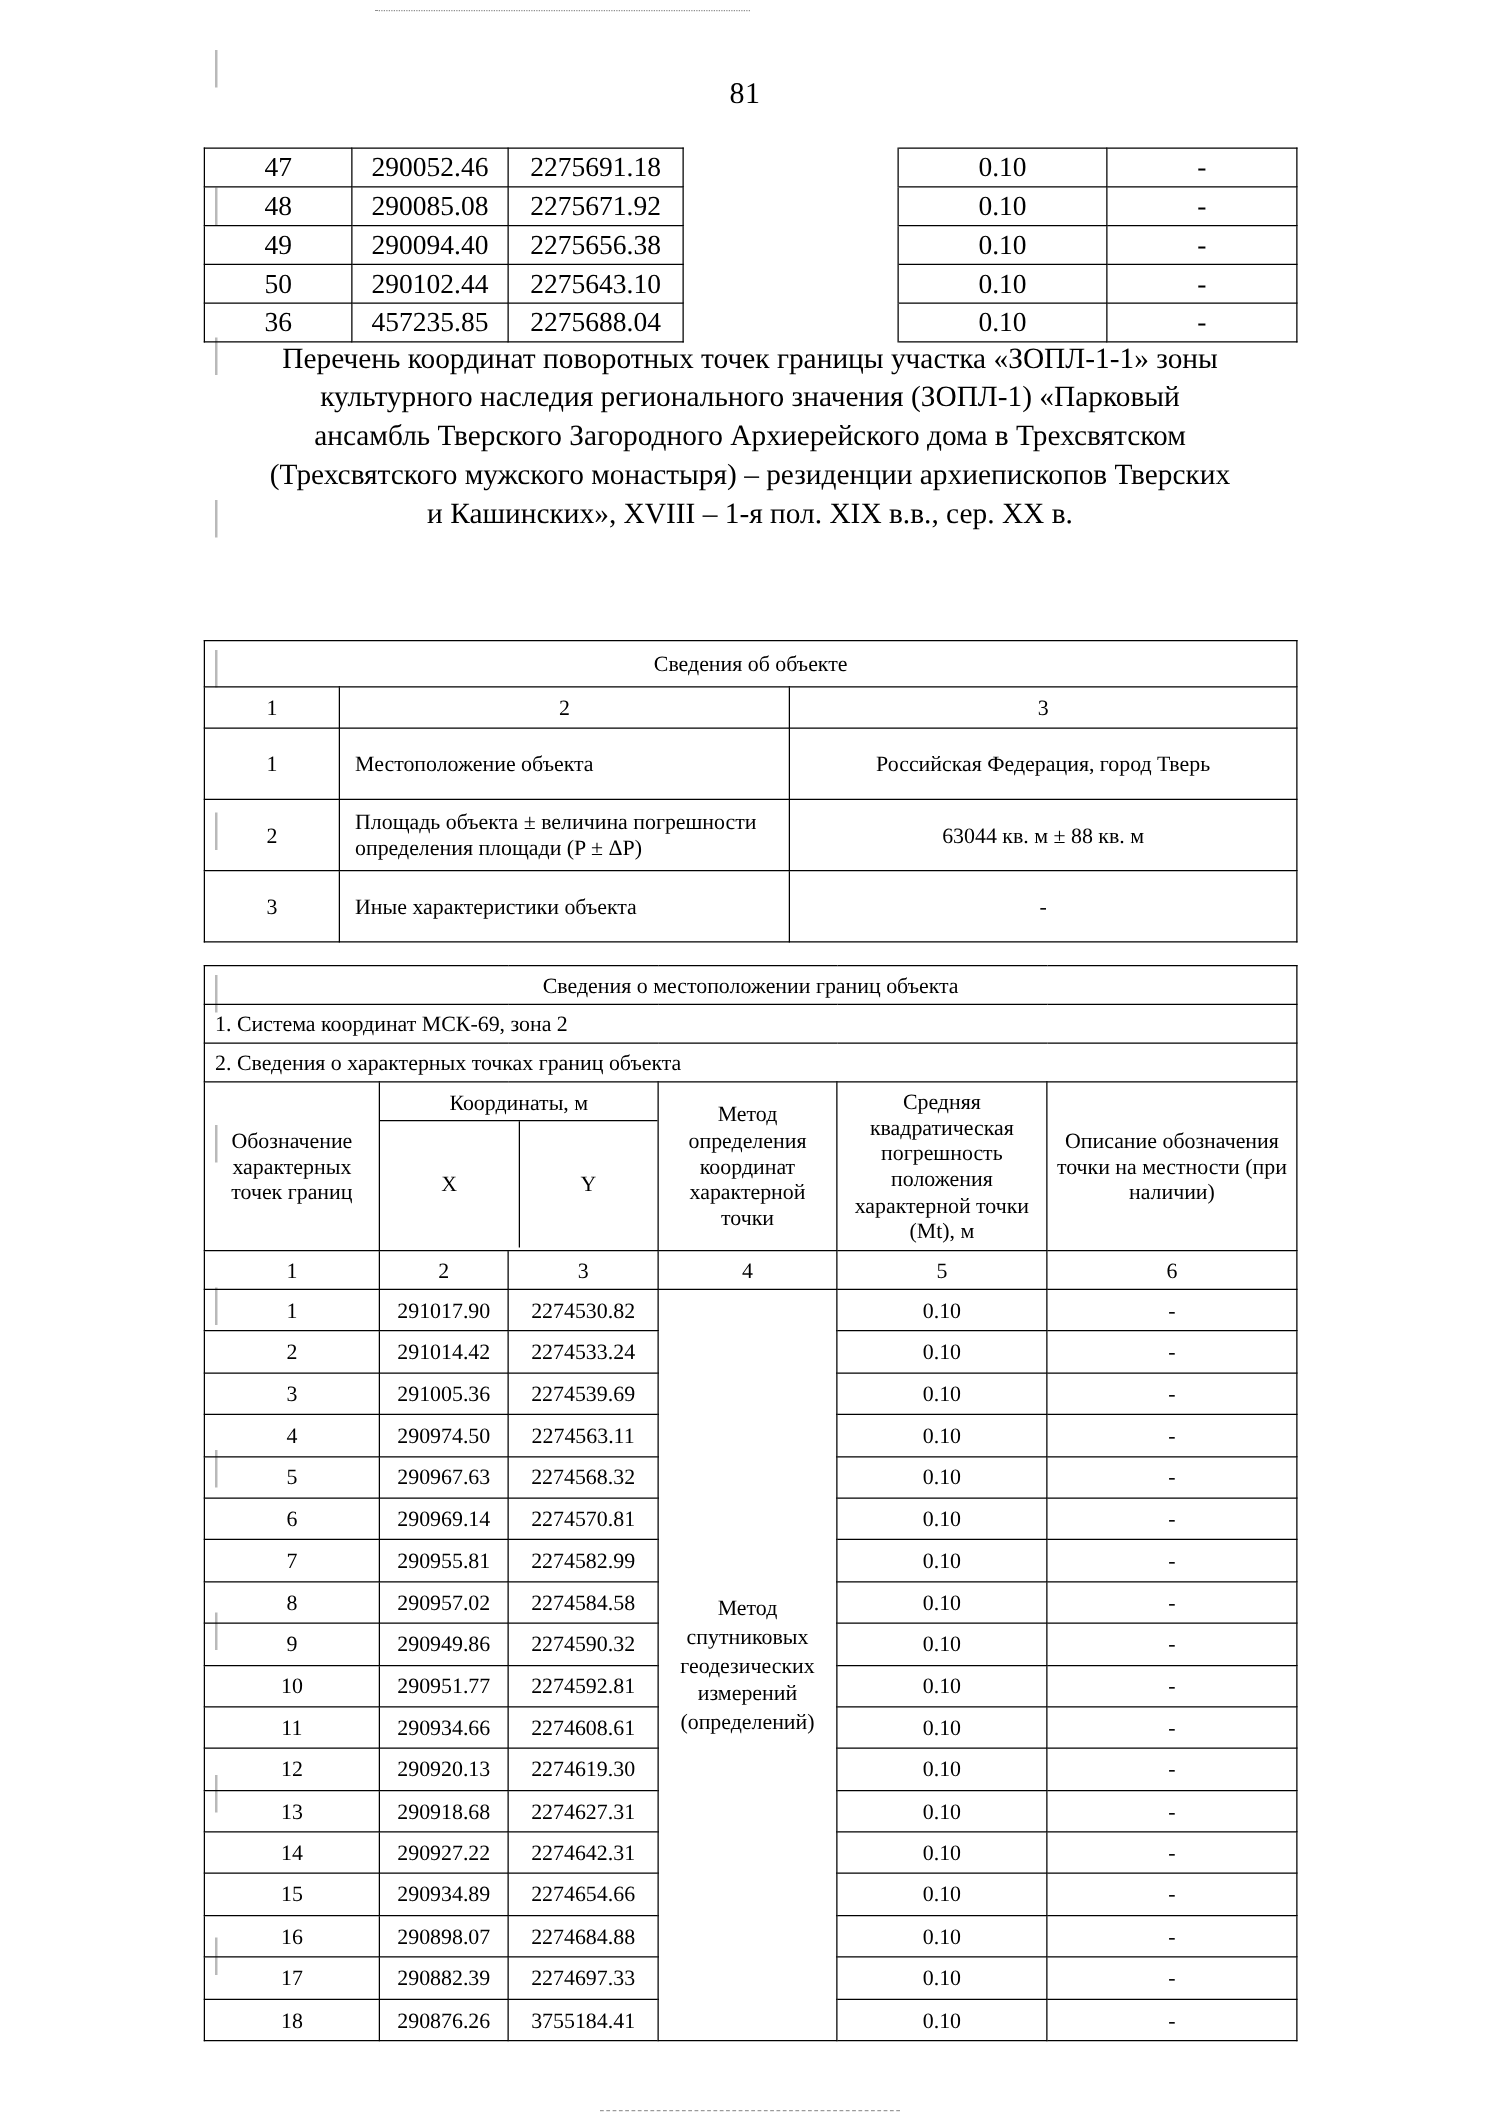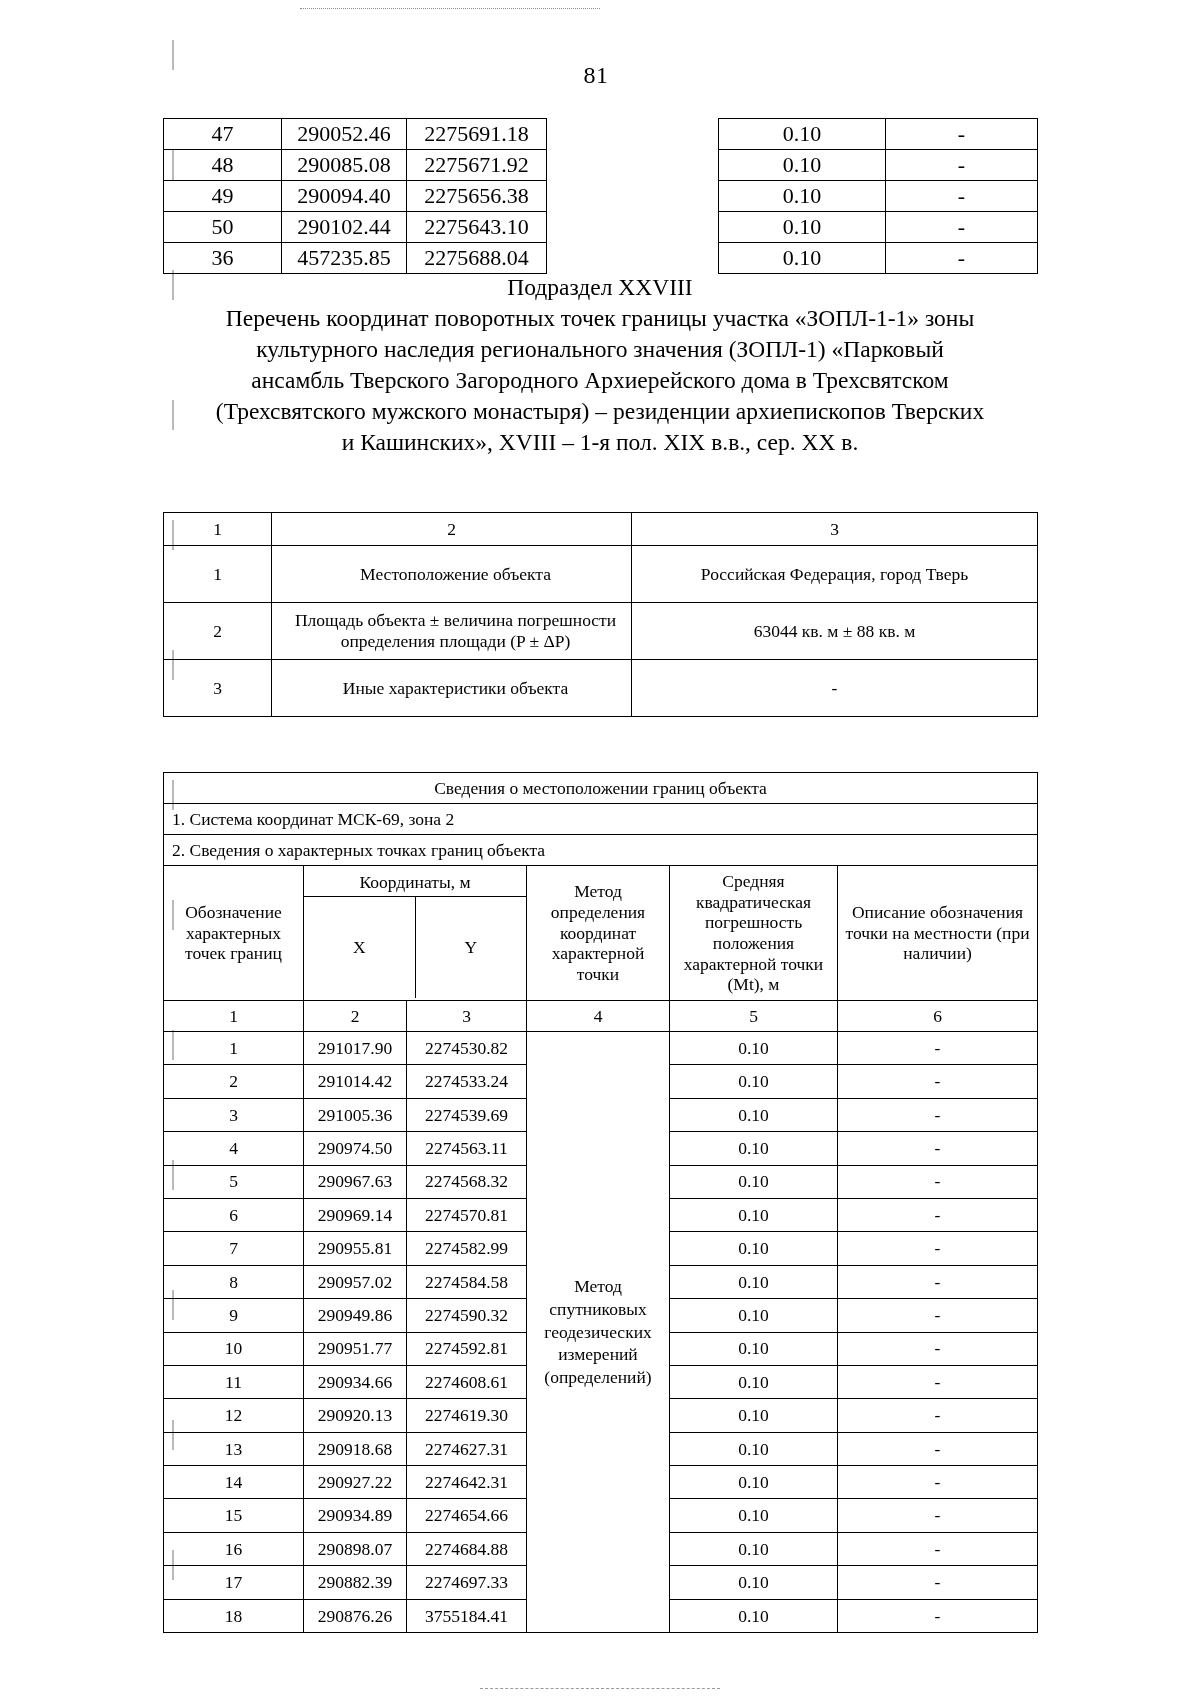--- a/index.html
+++ b/index.html
@@ -92,21 +92,21 @@
   
   .tbl-obj { position: absolute; top: 512px; left: 163px; }
   .tbl-obj td { font-size: 17.5px; }
   .tbl-obj .c1 { width: 108px; }
   .tbl-obj .c2 { width: 360px; }
   .tbl-obj .c3 { width: 406px; }
   .tbl-obj .title-row td { height: 32px; }
   .tbl-obj .head-row td { height: 58px; }
   .tbl-obj .numidx-row td { height: 28px; }
   .tbl-obj .data-row td { height: 52px; }
-  .tbl-obj .left { text-align: center; padding-left: 12px; }
+  .tbl-obj .left { text-align: left; padding-left: 12px; }
 
   
   .tbl-bor { position: absolute; top: 772px; left: 163px; }
   .tbl-bor td { font-size: 17.5px; }
   .tbl-bor .bc1 { width: 140px; }
   .tbl-bor .bc2 { width: 103px; }
   .tbl-bor .bc3 { width: 120px; }
   .tbl-bor .bc4 { width: 143px; }
   .tbl-bor .bc5 { width: 168px; }
   .tbl-bor .bc6 { width: 200px; }
@@ -227,35 +227,37 @@
         <td>457235.85</td>
         <td>2275688.04</td>
         <td class="c-meth nb-top"></td>
         <td>0.10</td>
         <td>-</td>
       </tr>
     </tbody>
   </table>
 
   <div class="heading">
-    <span class="sub">Подраздел XXVIII</span>
     <span class="ttl">Перечень координат поворотных точек границы участка «ЗОПЛ-1-1» зоны</span>
     <span class="ttl">культурного наследия регионального значения (ЗОПЛ-1) «Парковый</span>
     <span class="ttl">ансамбль Тверского Загородного Архиерейского дома в Трехсвятском</span>
     <span class="ttl">(Трехсвятского мужского монастыря) – резиденции архиепископов Тверских</span>
     <span class="ttl">и Кашинских», XVIII – 1-я пол. XIX в.в., сер. XX в.</span>
   </div>
 
   <table class="doc tbl-obj">
     <colgroup>
         <col class="c1">
         <col class="c2">
         <col class="c3">
       </colgroup>
     <tbody>
+      <tr class="title-row">
+        <td colspan="3">Сведения об объекте</td>
+      </tr>
       <tr class="numidx-row">
         <td>1</td>
         <td>2</td>
         <td>3</td>
       </tr>
       <tr class="data-row">
         <td>1</td>
         <td class="left">Местоположение объекта</td>
         <td>Российская Федерация, город Тверь</td>
       </tr>

